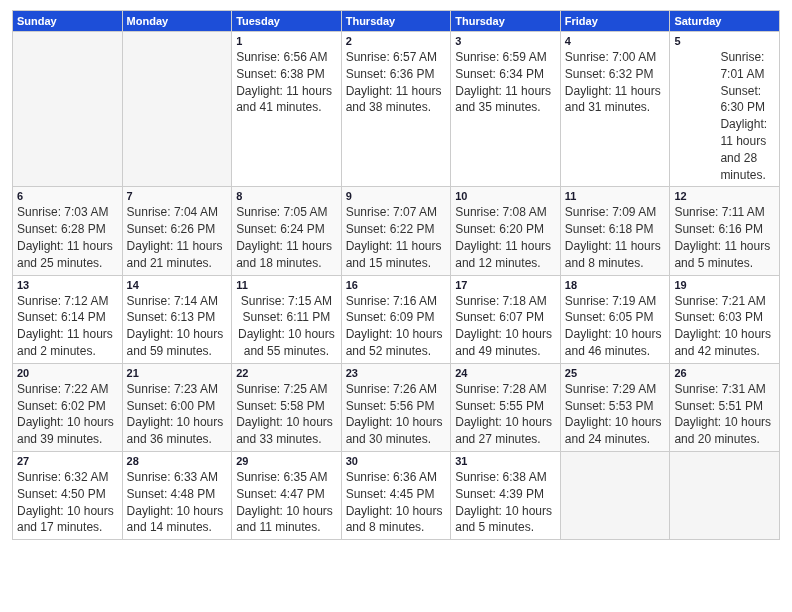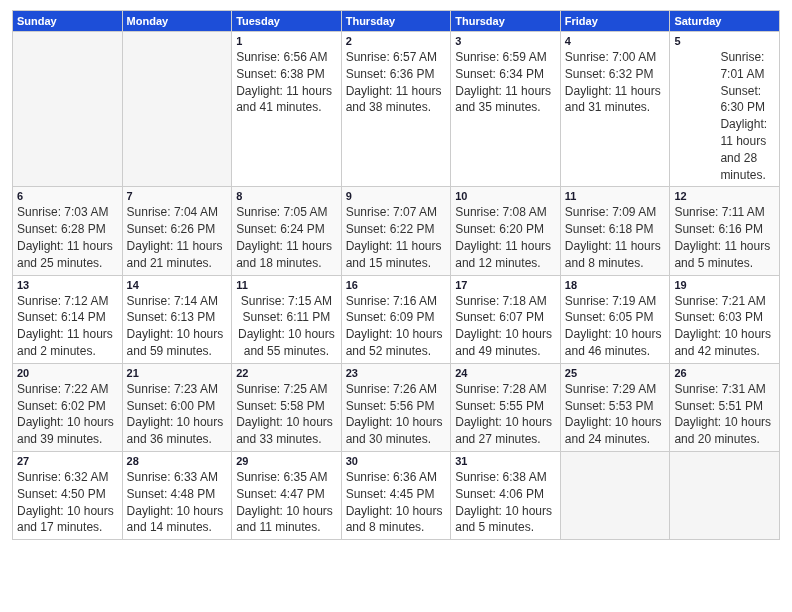--- a/index.html
+++ b/index.html
@@ -315,21 +315,21 @@
           <td>
             <span class="day-num">30</span>
             <div class="day-info" style="white-space: pre-line;">Sunrise: 6:36 AM
 Sunset: 4:45 PM
 Daylight: 10 hours
 and 8 minutes.</div>
           </td>
           <td>
             <span class="day-num">31</span>
             <div class="day-info" style="white-space: pre-line;">Sunrise: 6:38 AM
-Sunset: 4:06 PM
+Sunset: 4:39 PM
 Daylight: 10 hours
 and 5 minutes.</div>
           </td>
           <td class="empty"></td>
           <td class="empty"></td>
         </tr>
       </tbody>
   </table>
 </div>
 

